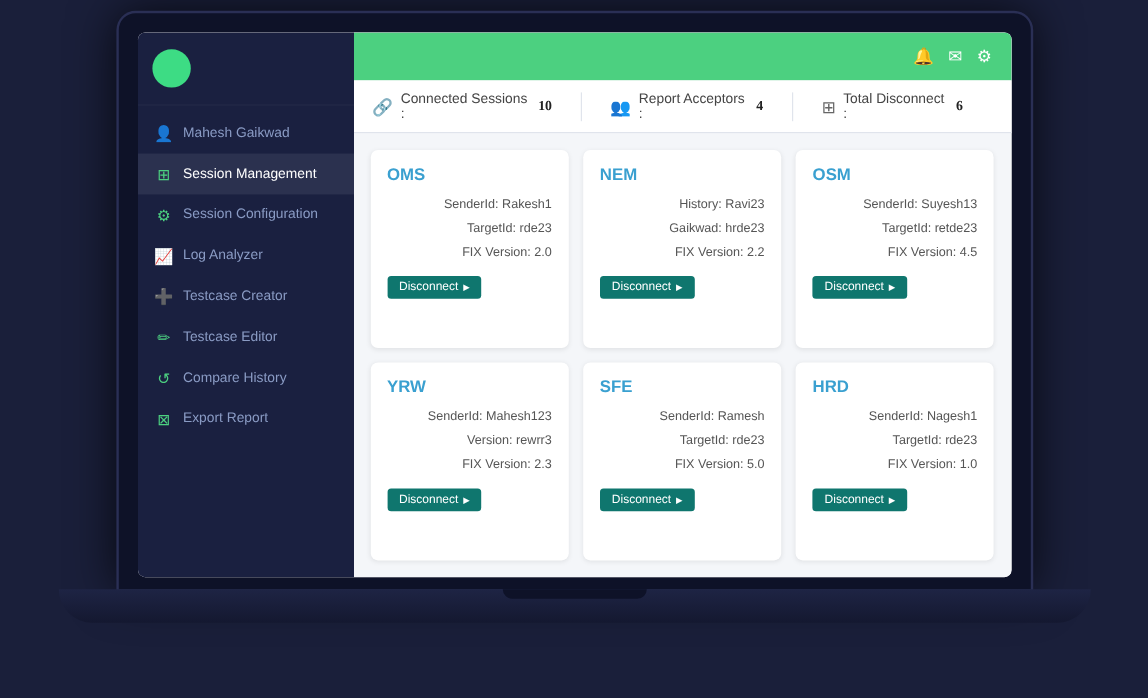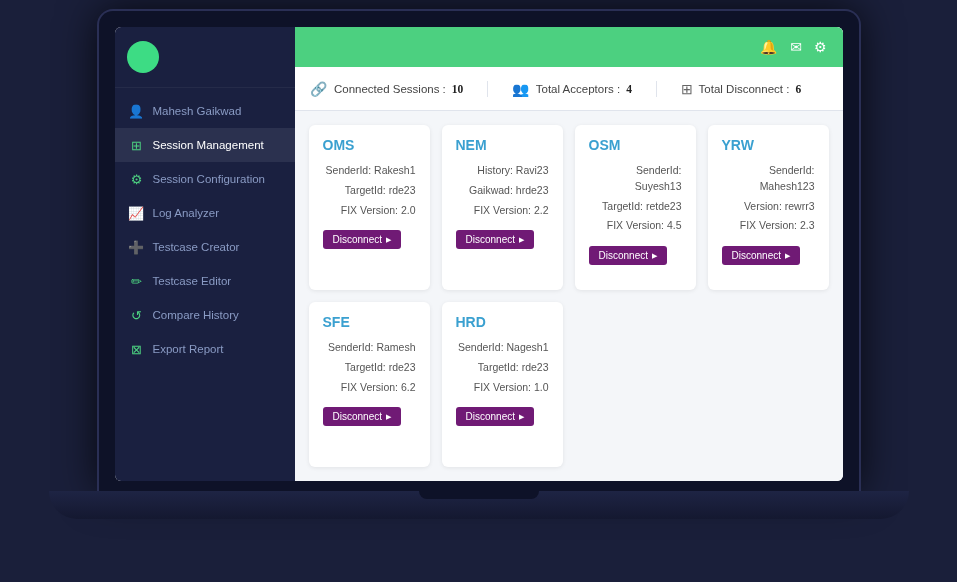--- a/index.html
+++ b/index.html
@@ -202,21 +202,21 @@
       font-weight: 700;
       color: #222;
       font-family: Liberation Serif, serif;
     }
 
     
     .cards-area {
       flex: 1;
       padding: 14px;
       display: grid;
-      grid-template-columns: repeat(4, 1fr);
+      grid-template-columns: repeat(3, 1fr);
       grid-template-rows: repeat(2, 1fr);
       gap: 12px;
       overflow: hidden;
     }
 
     .card {
       background: #fff;
       border-radius: 6px;
       padding: 12px 14px;
       box-shadow: 0 1px 4px rgba(0,0,0,0.08);
@@ -234,21 +234,21 @@
 
     .card-field {
       font-size: 10.5px;
       color: #555;
       line-height: 1.5;
       text-align: right;
     }
 
     .disconnect-btn {
       margin-top: 8px;
-      background: #701a75;
+      background: #0f766e;
       color: #fff;
       border: none;
       border-radius: 3px;
       padding: 4px 10px;
       font-size: 10px;
       cursor: pointer;
       display: flex;
       align-items: center;
       gap: 4px;
       width: fit-content;
@@ -320,21 +320,21 @@
 
         <div class="stats-bar">
 
         <div class="stat-item">
               <span class="stat-icon">🔗</span>
               <span>Connected Sessions :</span>
               <span class="stat-value">10</span>
             </div>
             <div class="stat-item">
               <span class="stat-icon">👥</span>
-              <span>Total Acceptors :</span>
+              <span>Report Acceptors :</span>
               <span class="stat-value">4</span>
             </div>
             <div class="stat-item">
               <span class="stat-icon">⊞</span>
               <span>Total Disconnect :</span>
               <span class="stat-value">6</span>
             </div>
           </div>
 
         <div class="cards-area">
@@ -364,21 +364,21 @@
               <div class="card-title">YRW</div>
               <div class="card-field">SenderId: Mahesh123</div>
               <div class="card-field">Version: rewrr3</div>
               <div class="card-field">FIX Version: 2.3</div>
               <button class="disconnect-btn">Disconnect</button>
             </div>
             <div class="card">
               <div class="card-title">SFE</div>
               <div class="card-field">SenderId: Ramesh</div>
               <div class="card-field">TargetId: rde23</div>
-              <div class="card-field">FIX Version: 6.2</div>
+              <div class="card-field">FIX Version: 5.0</div>
               <button class="disconnect-btn">Disconnect</button>
             </div>
             <div class="card">
               <div class="card-title">HRD</div>
               <div class="card-field">SenderId: Nagesh1</div>
               <div class="card-field">TargetId: rde23</div>
               <div class="card-field">FIX Version: 1.0</div>
               <button class="disconnect-btn">Disconnect</button>
             </div>
           </div>

